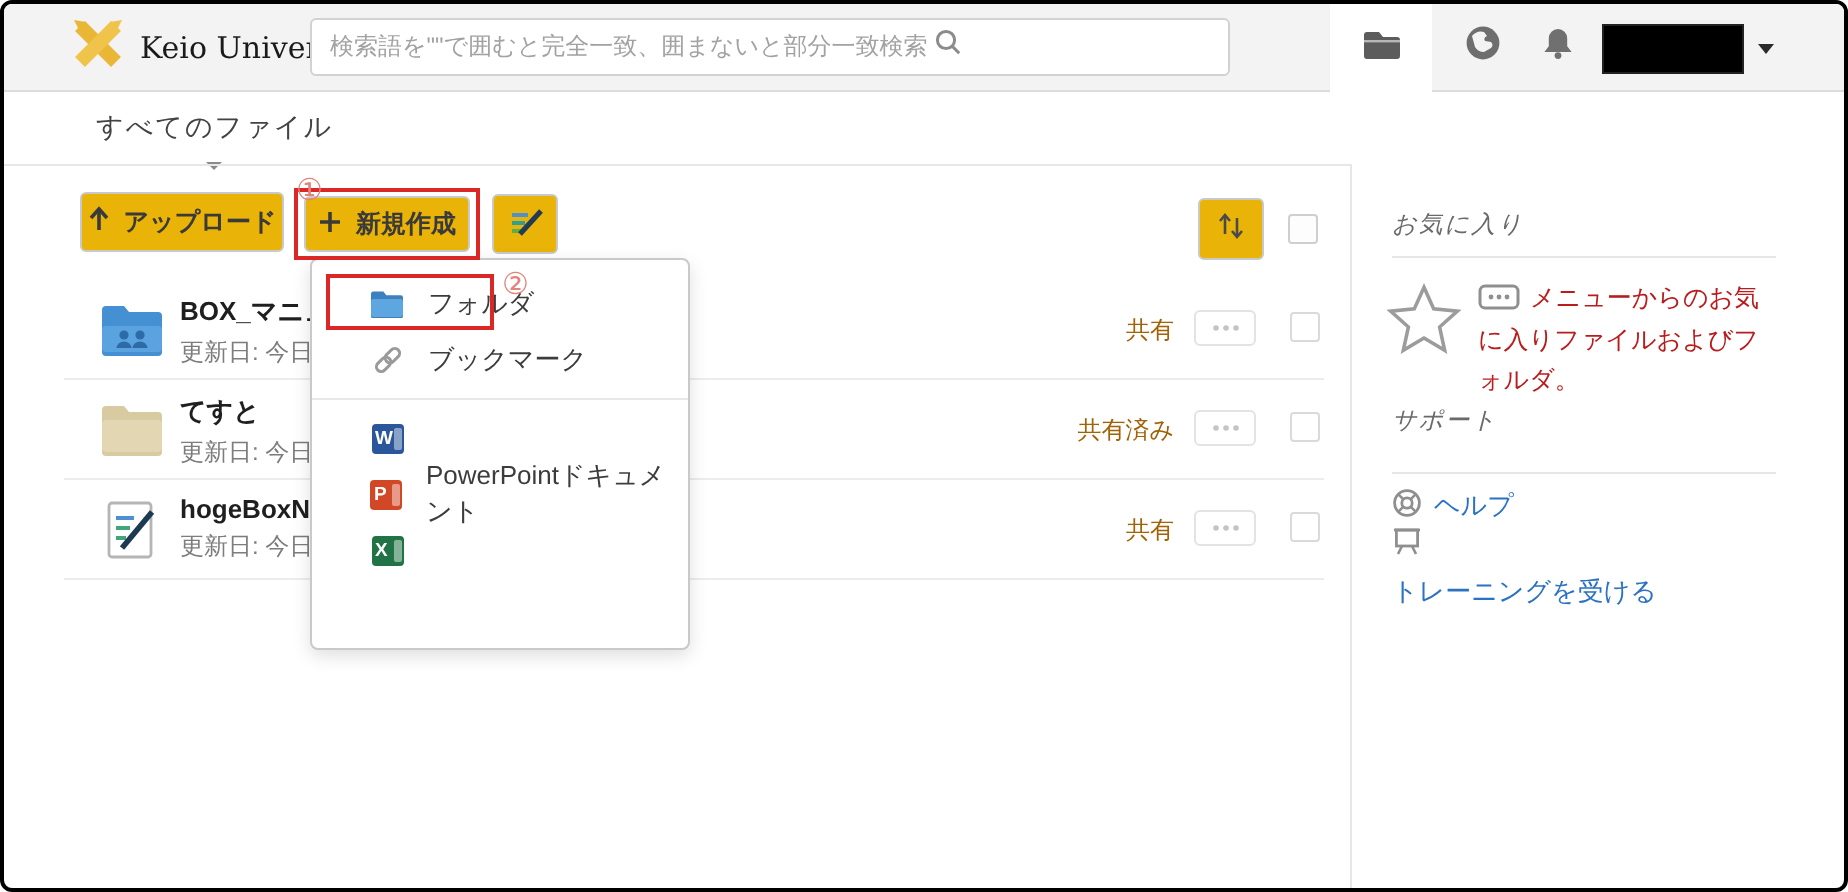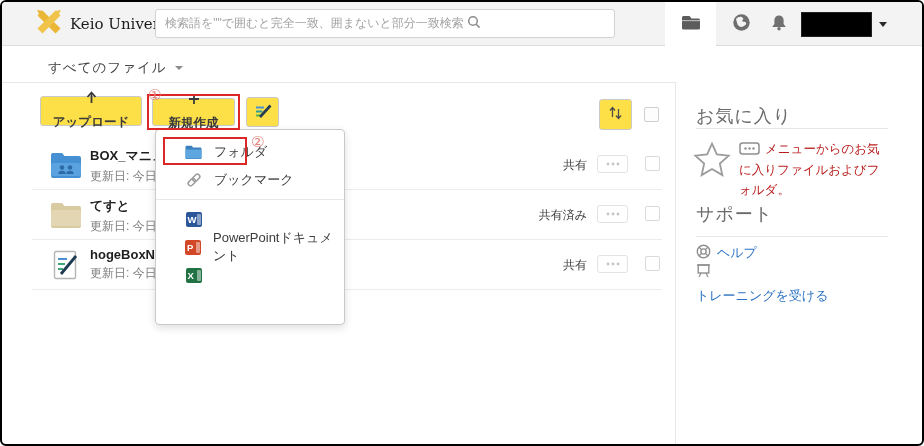--- a/index.html
+++ b/index.html
@@ -18,30 +18,30 @@
   .search-ph { font-size:12px; color:#a2a2a2; white-space:nowrap; }
   .nav-tab { position:absolute; left:663px; top:0; width:51px; height:44px; background:#fff;
              display:flex; align-items:center; justify-content:center; }
   .nav-ico { position:absolute; top:0; height:44px; width:32px; display:flex; align-items:center; justify-content:center; }
   .user-box { position:absolute; left:799px; top:10px; width:71px; height:25px; background:#000; border:1px solid #222; }
   .user-caret { position:absolute; left:877px; top:20px; width:0; height:0;
                 border-left:4px solid transparent; border-right:4px solid transparent; border-top:5px solid #2a2a2a; }
 
   
   .crumb { position:absolute; left:46px; top:53px; height:26px; display:flex; align-items:center; gap:8px;
-           font-size:13.5px; color:#434343; letter-spacing:1px; }
+           font-size:13.5px; color:#434343; letter-spacing:1px;flex-direction:column; }
   .crumb-caret { width:0; height:0; border-left:4px solid transparent; border-right:4px solid transparent;
                  border-top:4px solid #8a8a8a; }
   .hdiv  { position:absolute; top:80px; left:0; width:673px; height:1px; background:#e7e7e7; }
   .vdiv  { position:absolute; left:673px; top:80px; width:1px; height:364px; background:#e7e7e7; }
 
   
-  .btn { position:absolute; background:#fde047; border:1px solid #c9c9c9; border-radius:3px;
+  .btn { position:absolute; background:#eab308; border:1px solid #c9c9c9; border-radius:3px;
          display:flex; align-items:center; justify-content:center; gap:7px;
-         font-size:12.5px; font-weight:bold; color:#3a3a3a;flex-direction:column; }
+         font-size:12.5px; font-weight:bold; color:#3a3a3a; }
   .btn-upload { left:38px; top:94px; width:102px; height:30px; }
   .btn-new    { left:150px; top:96px; width:83px; height:28px;justify-content:center; }
   .btn-note   { left:244px; top:95px; width:33px; height:30px; }
   .btn-sort   { left:597px; top:97px; width:33px; height:31px; }
   .checkbox { position:absolute; width:15px; height:15px; background:#fdfdfd;
               border:1px solid #cfcfcf; border-radius:2px; }
   .cb-head { left:642px; top:105px; }
 
   
   .anno-box { position:absolute; border:2px solid #dc2727; z-index:8; pointer-events:none; }
@@ -51,42 +51,42 @@
   .num1 { left:146px; top:84px; }
   .num2 { left:249px; top:131px; }
 
   
   .row { position:absolute; left:30px; width:630px; height:50px; border-bottom:1px solid #ececec; }
   .r1 { top:138px; } .r2 { top:188px; } .r3 { top:238px; }
   .row-icon { position:absolute; left:18px; top:11px; }
   .row-text { position:absolute; left:58px; top:7px; }
   .row-name { font-size:13px; font-weight:bold; color:#1f1f1f; }
   .row-meta { font-size:12px; color:#7d7d7d; margin-top:3px; }
-  .share { position:absolute; right:75px; top:17px; font-size:12px; color:#404040;text-align:center; }
+  .share { position:absolute; right:75px; top:17px; font-size:12px; color:#a16207;text-align:center; }
   .more-btn { position:absolute; right:34px; top:15px; width:31px; height:18px; border:1px solid #e3e3e3;
               border-radius:3px; display:flex; align-items:center; justify-content:center; background:#fff; }
   .row-check { position:absolute; right:2px; top:16px; width:15px; height:15px;
                border:1px solid #dadada; border-radius:2px; background:#fff; }
 
   
   .menu { position:absolute; left:153px; top:127px; width:190px; height:196px; background:#fff;
           border:1px solid #c9c9c9; border-radius:4px; box-shadow:0 3px 9px rgba(0,0,0,.13);
           padding:8px 0; z-index:5; display:flex; flex-direction:column; }
   .menu-item { height:28px; display:flex; align-items:center; padding-left:29px; gap:12px;
                font-size:13px; color:#3c3c3c; }
   .mi-icon { width:17px; display:flex; justify-content:center; }
   .menu-divider { height:1px; background:#e8e8e8; margin:5px 0; }
   .office { width:16px; height:15px; border-radius:2px; position:relative; display:flex;
             align-items:center; justify-content:flex-start; padding-left:2px;
             color:#fff; font-size:9.5px; font-weight:bold; font-family:"Liberation Sans",sans-serif; }
   .office::after { content:""; position:absolute; right:1px; top:2px; width:4px; height:11px;
                    background:rgba(255,255,255,.45); border-radius:1px; }
 
   
-  .sb-title { position:absolute; left:694px; font-size:18px; color:#6a6a6a; letter-spacing:1px; }
+  .sb-title { position:absolute; left:694px; font-size:12px; color:#6a6a6a; letter-spacing:1px;font-style:italic; }
   .sb-div { position:absolute; left:694px; width:192px; height:1px; background:#e6e6e6; }
   .fav-star { position:absolute; left:691px; top:139px; }
   .fav-text { position:absolute; left:737px; top:138px; width:152px; font-size:12.5px;
               color:#b91c1c; line-height:1.55; }
   .dots-box { display:inline-block; vertical-align:-2px; margin-right:5px; }
   .sb-link { position:absolute; left:694px; display:flex; align-items:flex-start; gap:6px;
              font-size:13px; color:#2b72c2; cursor:pointer; }
 </style>
 </head>
 <body>

